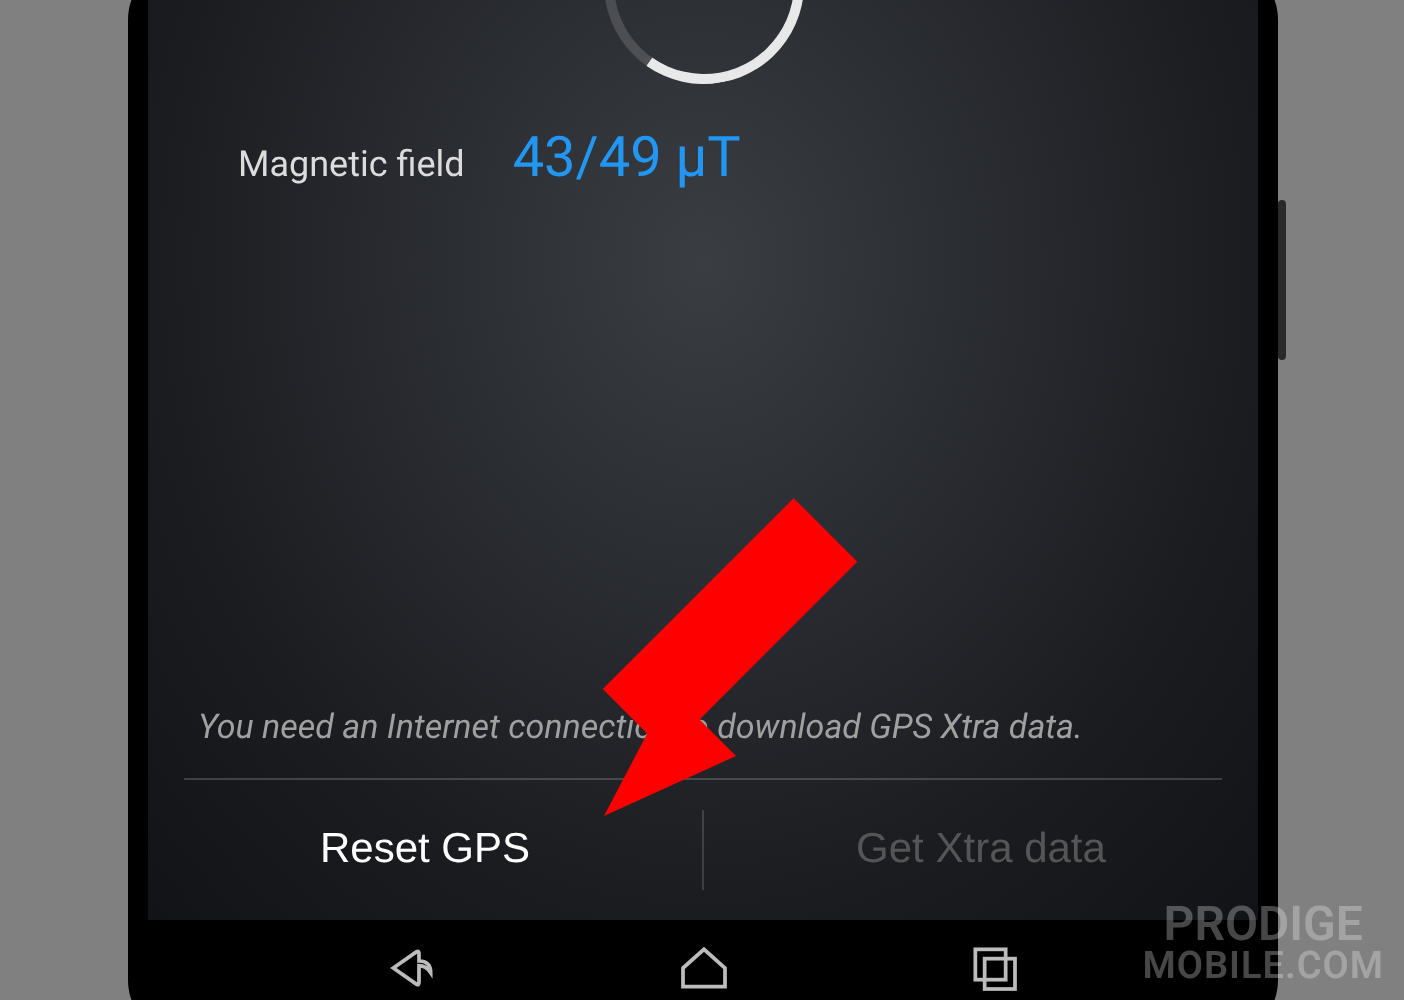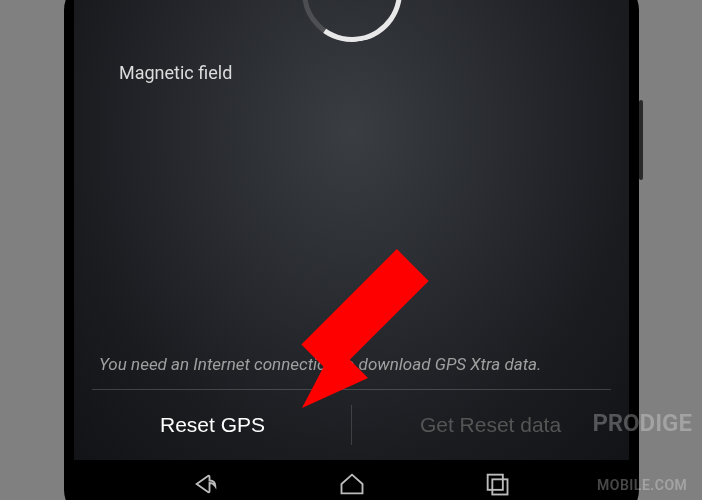--- a/index.html
+++ b/index.html
@@ -139,23 +139,22 @@
       position: absolute;
       right: 10px;
       bottom: 8px;
       color: rgba(255,255,255,0.28);
       font-size: 24px;
       font-weight: 600;
       text-align: center;
       line-height: 0.95;
     }
     .watermark-sub {
-      font-size: 14px;
+      font-size: 19px;
       letter-spacing: 0.5px;
-      margin-top: 44px;
     }
     .side-button {
       position: absolute;
       right: -4px;
       top: 120px;
       width: 4px;
       height: 80px;
       background: #2a2a2a;
       border-radius: 2px;
     }
@@ -168,30 +167,31 @@
   <div class="screen">
 
     <div class="gauge">
       <div class="gauge-circle">
         <div class="gauge-arc"></div>
       </div>
     </div>
 
     <div class="magnetic-row">
       <span class="magnetic-label">Magnetic field</span>
+      <span class="magnetic-value">43/49 μT</span>
     </div>
 
     <div class="info-text">You need an Internet connection to download GPS Xtra data.</div>
 
     <div class="divider-h"></div>
 
     <div class="button-row">
       <button class="btn active">Reset GPS</button>
       <div class="divider-v"></div>
-      <button class="btn">Get Reset data</button>
+      <button class="btn">Get Xtra data</button>
     </div>
 
   </div>
 
   <div class="navbar">
     <svg class="nav-icon" viewBox="0 0 24 24" fill="none" stroke="#ddd" stroke-width="1.6">
       <path d="M4 12 L14 5 Q15 4.5 15 6 L15 9 Q20 9 20 14 Q18 11 15 11 L15 18 Q15 19.5 14 19 L4 12 Z"></path>
     </svg>
     <svg class="nav-icon" viewBox="0 0 24 24" fill="none" stroke="#ddd" stroke-width="1.6">
       <path d="M3 12 L12 4 L21 12 L21 20 L3 20 Z"></path>

